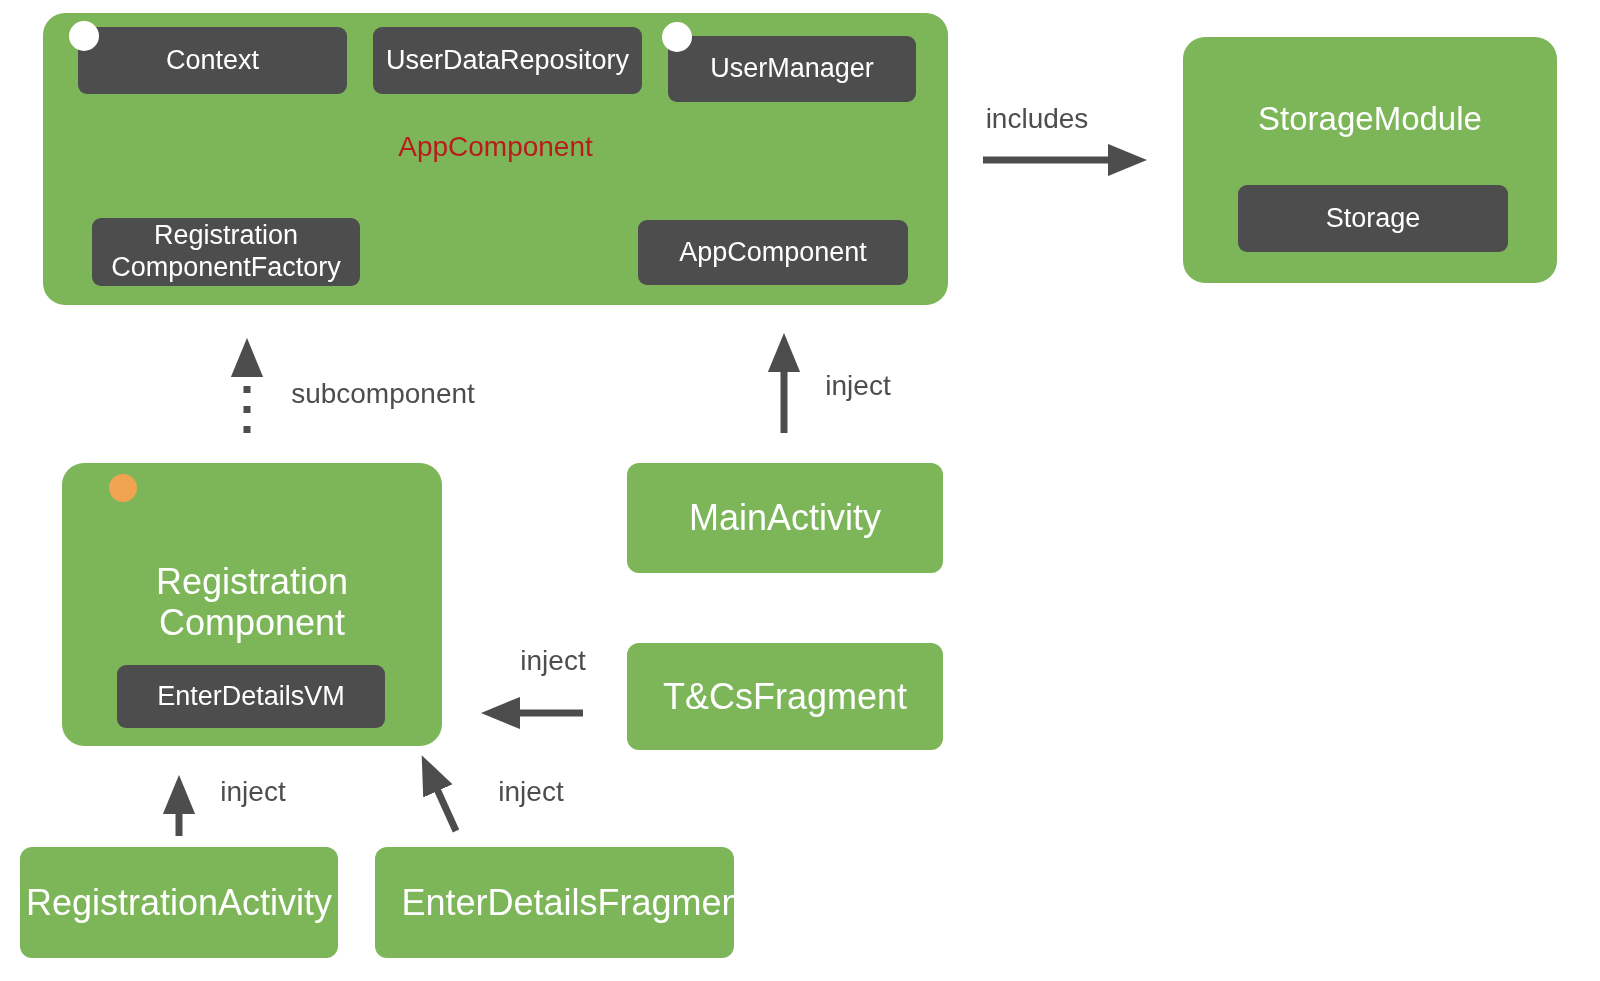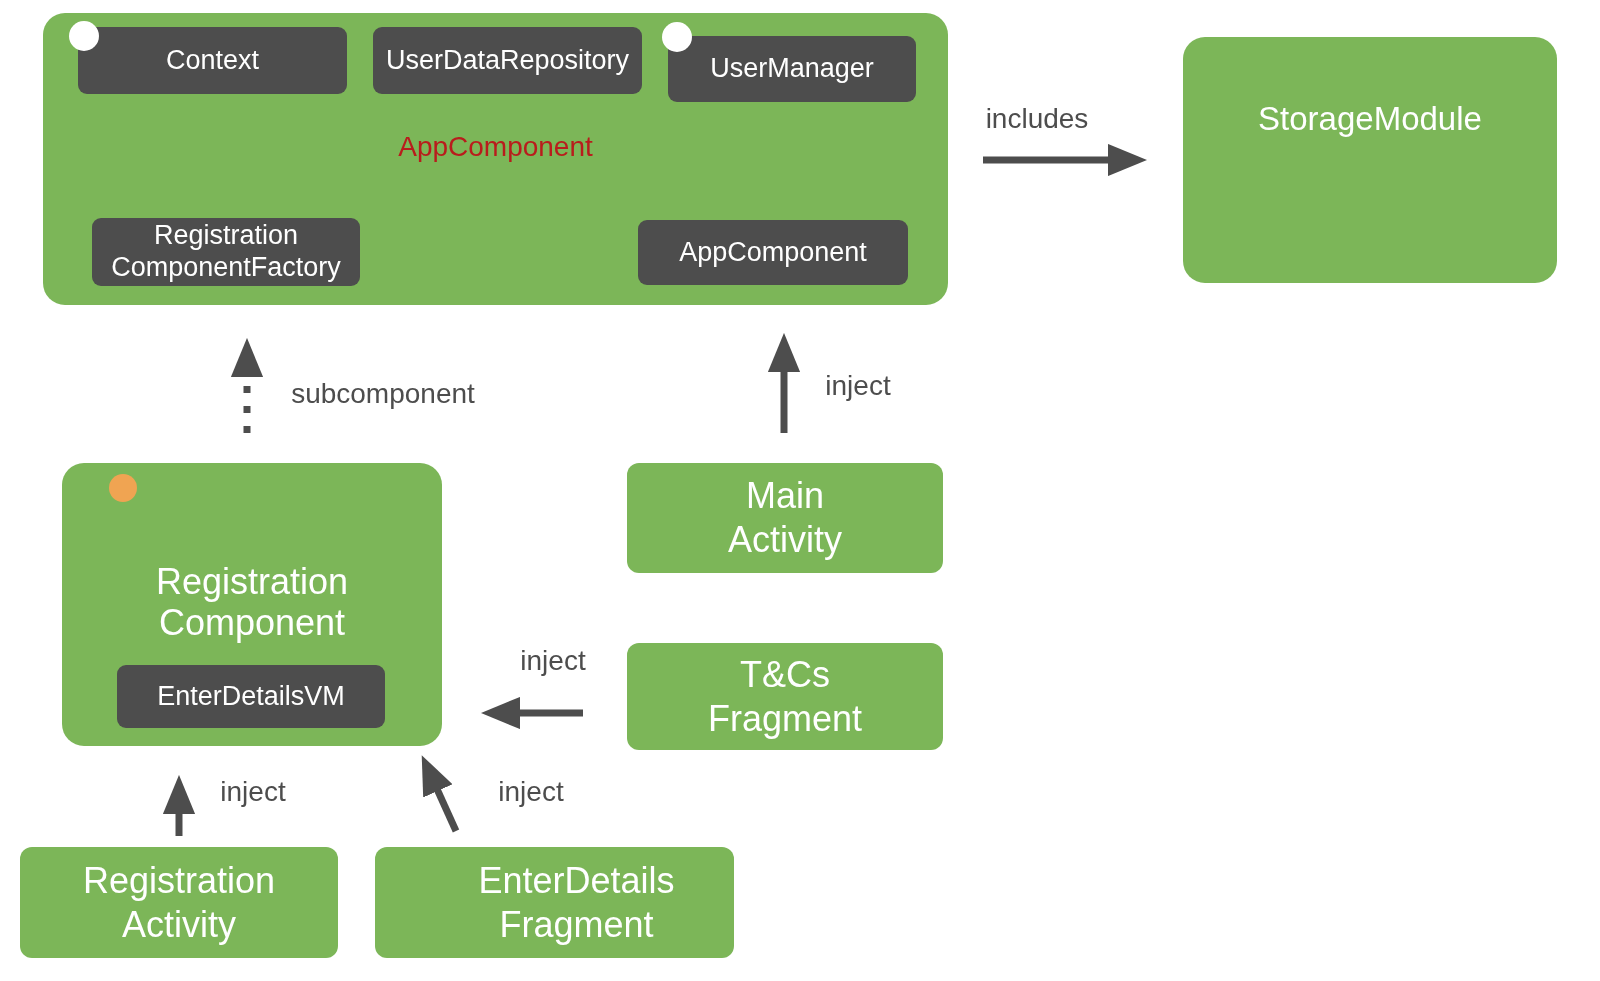--- a/index.html
+++ b/index.html
@@ -11,21 +11,21 @@
     --white:#FFFFFF;
   }
   html,body{margin:0;padding:0;background:#fff;}
   .canvas{
     position:relative;width:1600px;height:981px;background:#fff;overflow:hidden;
     font-family:"Liberation Sans",sans-serif;
   }
   .green-box{position:absolute;background:var(--green);border-radius:22px;}
   .node{
     position:absolute;background:var(--green);border-radius:12px;color:#fff;
-    display:flex;flex-direction:column;align-items:center;justify-content:center;
+    display:flex;flex-direction:row;align-items:center;justify-content:center;
     text-align:center;font-size:36px;line-height:1.22;
   }
   .dark-box{
     position:absolute;background:var(--dark);border-radius:9px;color:#fff;
     display:flex;flex-direction:column;align-items:center;justify-content:center;
     text-align:center;font-size:27px;line-height:1.18;
   }
   .big-title{
     position:absolute;color:#b91c1c;font-size:28px;text-align:center;
   }
@@ -68,20 +68,23 @@
   <div class="dark-box" style="left:92px;top:218px;width:268px;height:68px;">
     <span>Registration</span>
     <span>ComponentFactory</span>
   </div>
   <div class="dark-box" style="left:638px;top:220px;width:270px;height:65px;">
     <span>AppComponent</span>
   </div>
 
   <div class="green-box" style="left:1183px;top:37px;width:374px;height:246px;"></div>
   <div class="module-title" style="left:1183px;top:100px;width:374px;">StorageModule</div>
+  <div class="dark-box" style="left:1238px;top:185px;width:270px;height:67px;">
+    <span>Storage</span>
+  </div>
 
   <div class="green-box" style="left:62px;top:463px;width:380px;height:283px;"></div>
   <div class="dot orange" style="left:109px;top:474px;width:28px;height:28px;"></div>
   <div class="mid-title" style="left:62px;top:561px;width:380px;">
     <span style="display:block">Registration</span>
     <span style="display:block">Component</span>
   </div>
   <div class="dark-box" style="left:117px;top:665px;width:268px;height:63px;">
     <span>EnterDetailsVM</span>
   </div>

